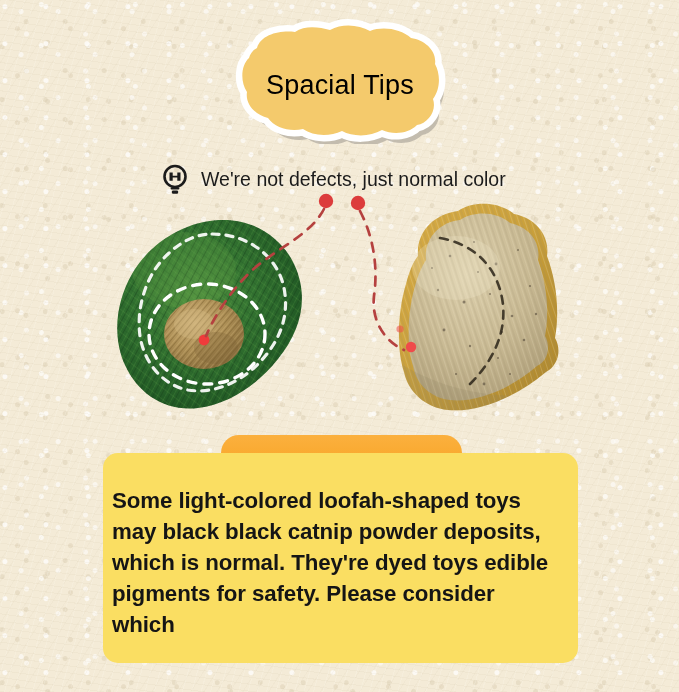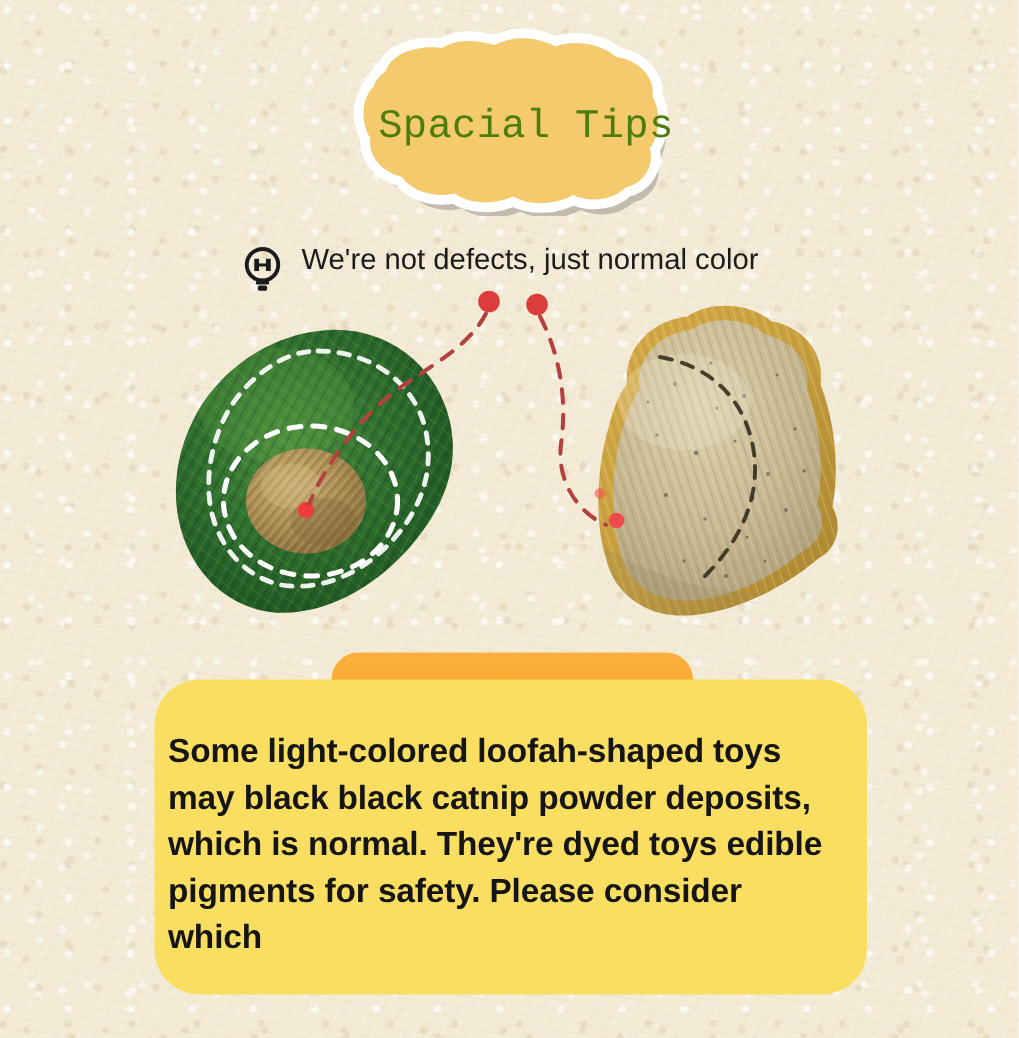--- a/index.html
+++ b/index.html
@@ -56,35 +56,35 @@
     top: 18px;
     width: 218px;
     height: 126px;
   }
   .banner-wrap svg { display: block; }
   .banner-title {
     position: absolute;
     left: 0;
     top: 52px;
     width: 218px;
-    text-align: right;
-    font-family: Liberation Mono, monospace;
+    text-align: center;
+    font-family: Liberation Sans, sans-serif;
     font-size: 27px;
     font-weight: 400;
-    color: #4d7c0f;
+    color: #000000;
     letter-spacing: .2px;
   }
 
   
   .tipline {
     position: absolute;
     left: 158px;
     top: 162px;
     display: flex;
-    align-items: flex-start;
+    align-items: center;
     gap: 9px;
   }
   .bulb-icon { width: 34px; height: 34px; display: block; }
   .tip-text {
     font-family: "Liberation Sans", sans-serif;
     font-size: 19.5px;
     font-weight: 400;
     color: #1b1b1b;
     white-space: nowrap;
   }
@@ -115,21 +115,21 @@
   }
 
   
   .note {
     position: absolute;
     left: 103px;
     top: 453px;
     width: 475px;
     height: 210px;
     background-color: #fade62;
-    border-radius: 30px;
+    border-radius: 15px;
     box-sizing: border-box;
     padding: 32px 22px 0 9px;
   }
   .note-text {
     font-family: "Liberation Sans", sans-serif;
     font-size: 22.3px;
     font-weight: bold;
     line-height: 31px;
     color: #151515;
     letter-spacing: -.1px;

